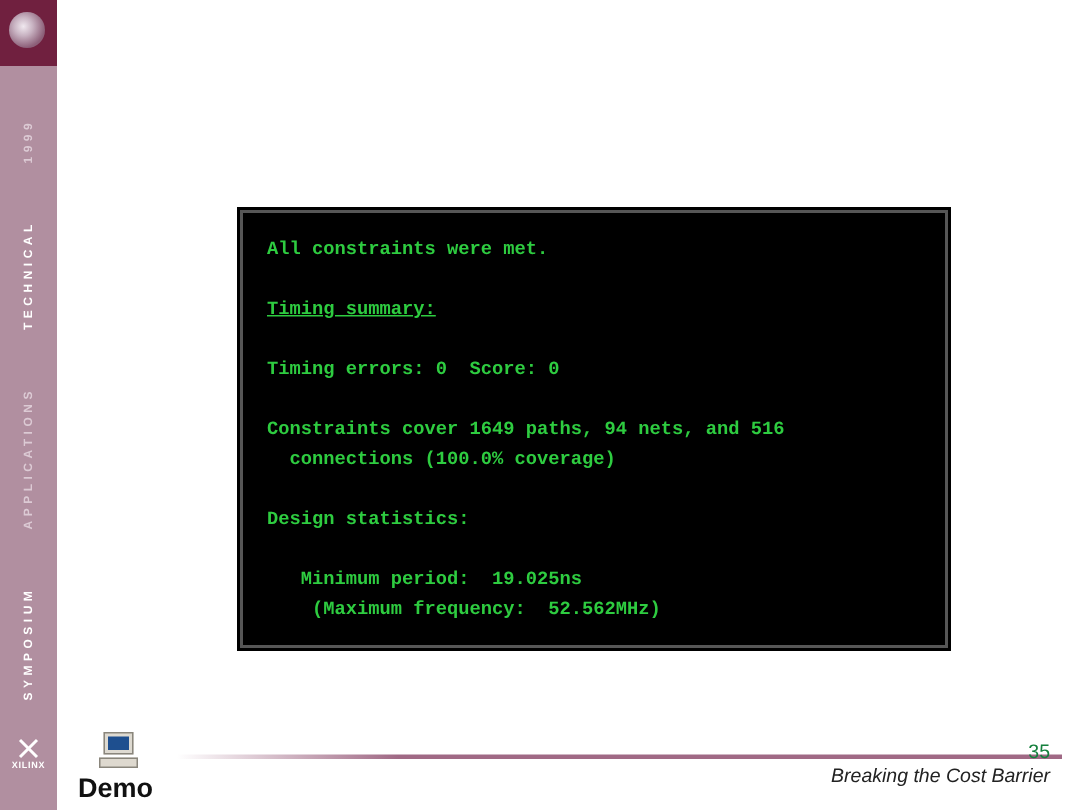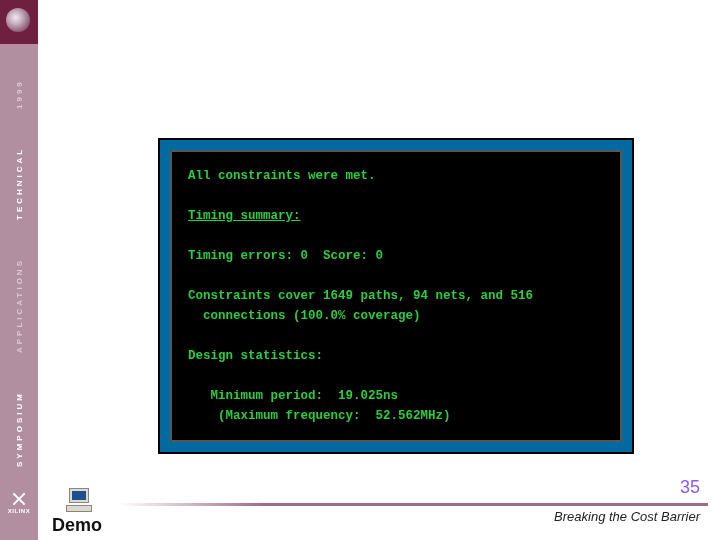--- a/index.html
+++ b/index.html
@@ -94,21 +94,20 @@
     color: #000;
     text-shadow: 2px 2px 0 #a35a78;
   }
 
   .terminal-wrap {
     position: absolute;
     left: 158px; top: 138px;
     width: 476px;
     background: #0369a1;
     border: 2px solid #000;
-    padding: 10px;
   }
   .terminal {
     background: #000;
     color: #2ecc40;
     font-family: "Courier New", Courier, monospace;
     font-size: 12.5px;
     line-height: 1.6;
     font-weight: bold;
     padding: 14px 16px;
     border: 2px solid #565656;
@@ -153,23 +152,23 @@
 
   .footer-rule {
     position: absolute;
     left: 118px; right: 12px; bottom: 34px;
     height: 3px;
     background: linear-gradient(to right, rgba(160,105,133,0) 0%, #a06985 25%, #a06985 100%);
   }
 
   .page-num {
     position: absolute;
-    right: 20px; bottom: 42px;
-    font-size: 18px;
-    color: #8b5cf6;
+    right: 20px; bottom: 32px;
+    font-size: 13px;
+    color: #15803d;
   }
   .footer-text {
     position: absolute;
     right: 20px; bottom: 16px;
     font-size: 13px;
     font-style: italic;
     color: #222;
   }
 </style>
 </head>

